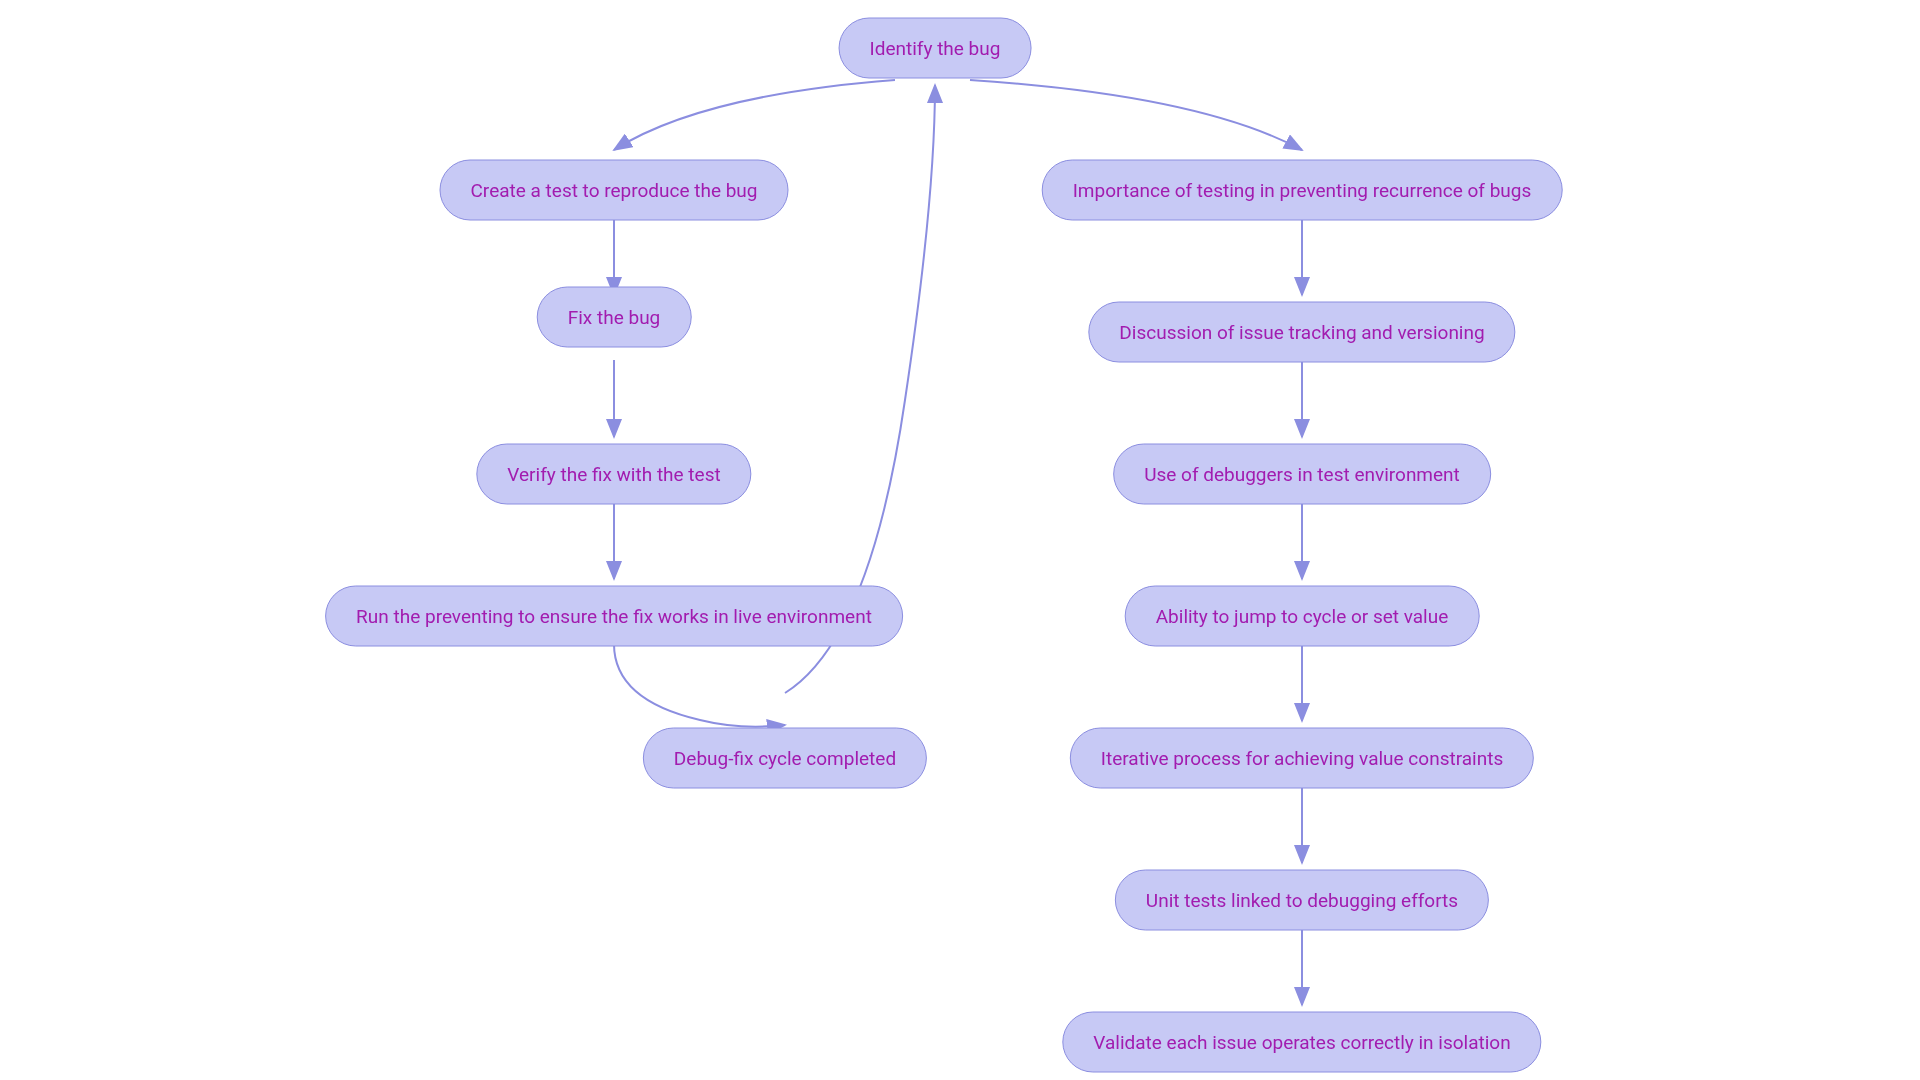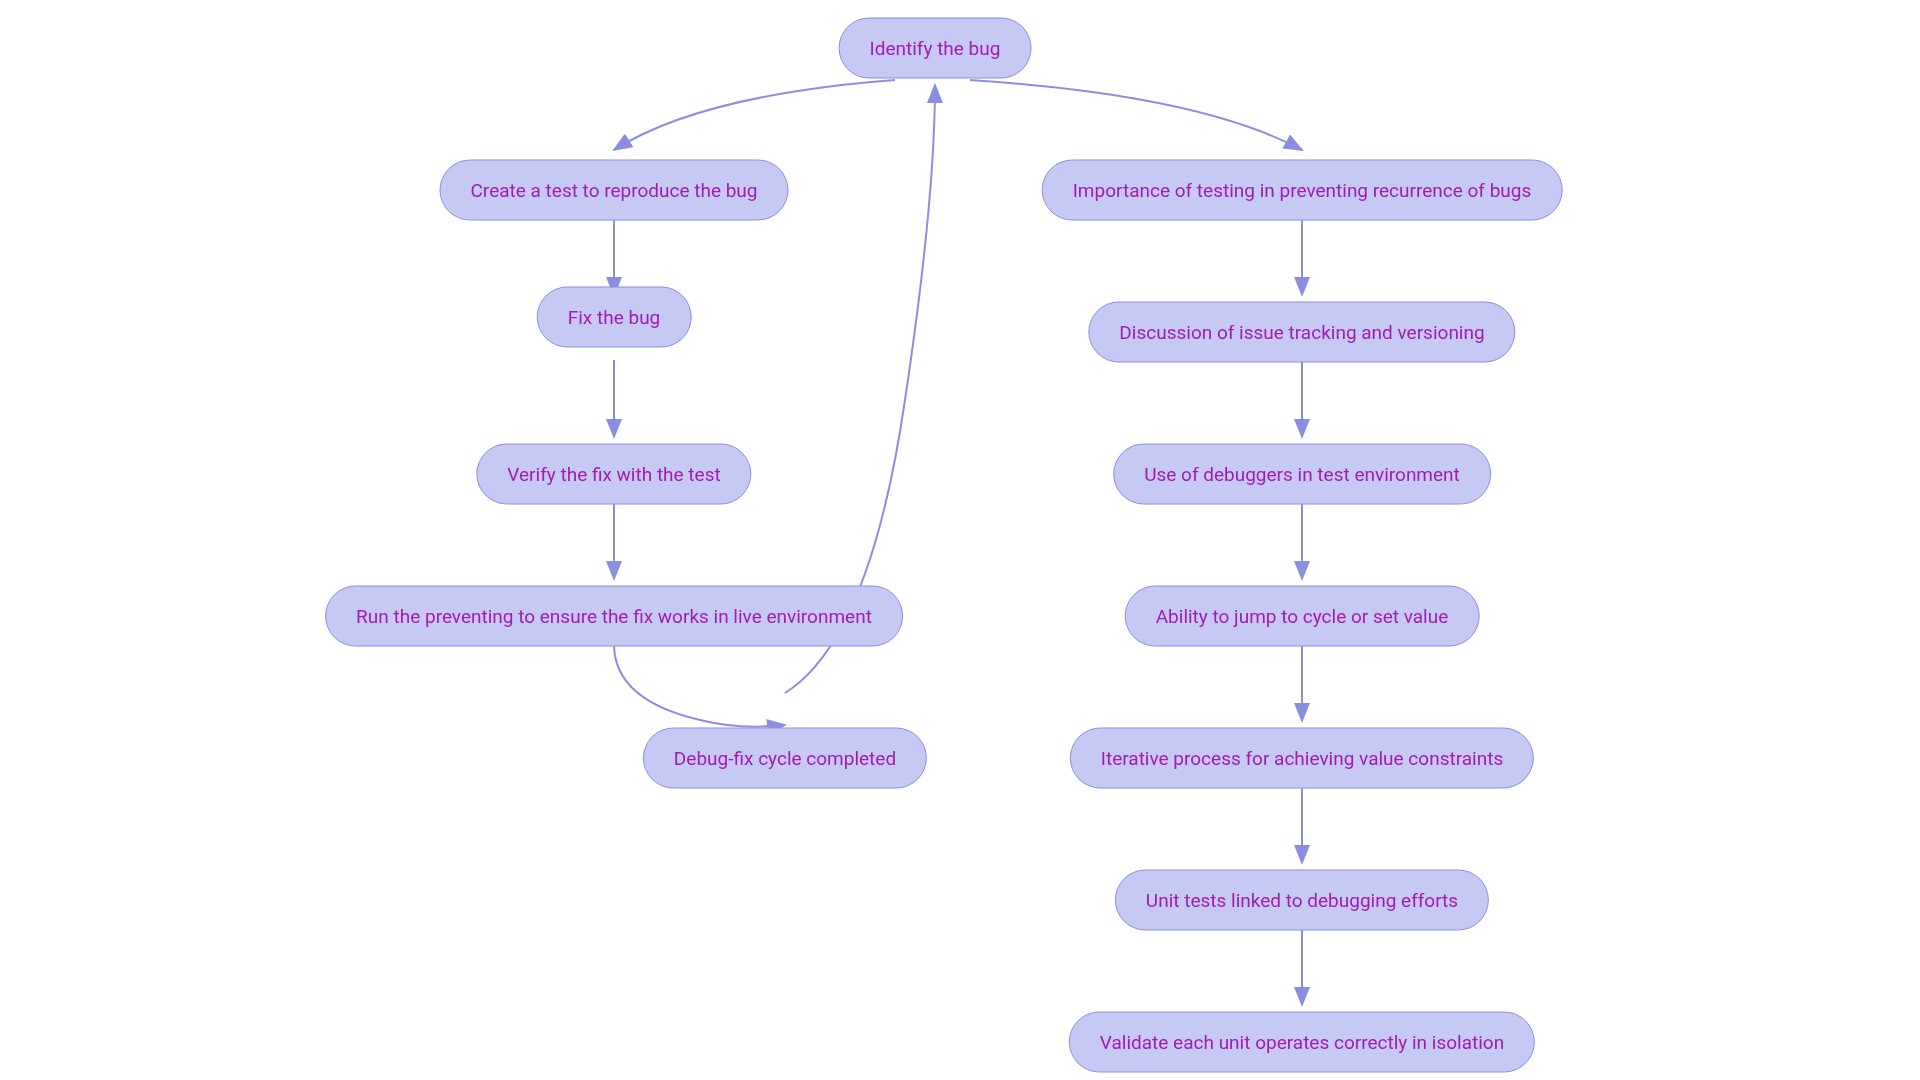--- a/index.html
+++ b/index.html
@@ -84,13 +84,13 @@
 <div class="node" style="left:614px; top:474px;">Verify the fix with the test</div>
 <div class="node" style="left:614px; top:616px;">Run the preventing to ensure the fix works in live environment</div>
 <div class="node" style="left:785px; top:758px;">Debug-fix cycle completed</div>
 
 <div class="node" style="left:1302px; top:190px;">Importance of testing in preventing recurrence of bugs</div>
 <div class="node" style="left:1302px; top:332px;">Discussion of issue tracking and versioning</div>
 <div class="node" style="left:1302px; top:474px;">Use of debuggers in test environment</div>
 <div class="node" style="left:1302px; top:616px;">Ability to jump to cycle or set value</div>
 <div class="node" style="left:1302px; top:758px;">Iterative process for achieving value constraints</div>
 <div class="node" style="left:1302px; top:900px;">Unit tests linked to debugging efforts</div>
-<div class="node" style="left:1302px; top:1042px;">Validate each unit operates correctly in isolation</div>
+<div class="node" style="left:1302px; top:1042px;">Validate each issue operates correctly in isolation</div>
 
 </body></html>

